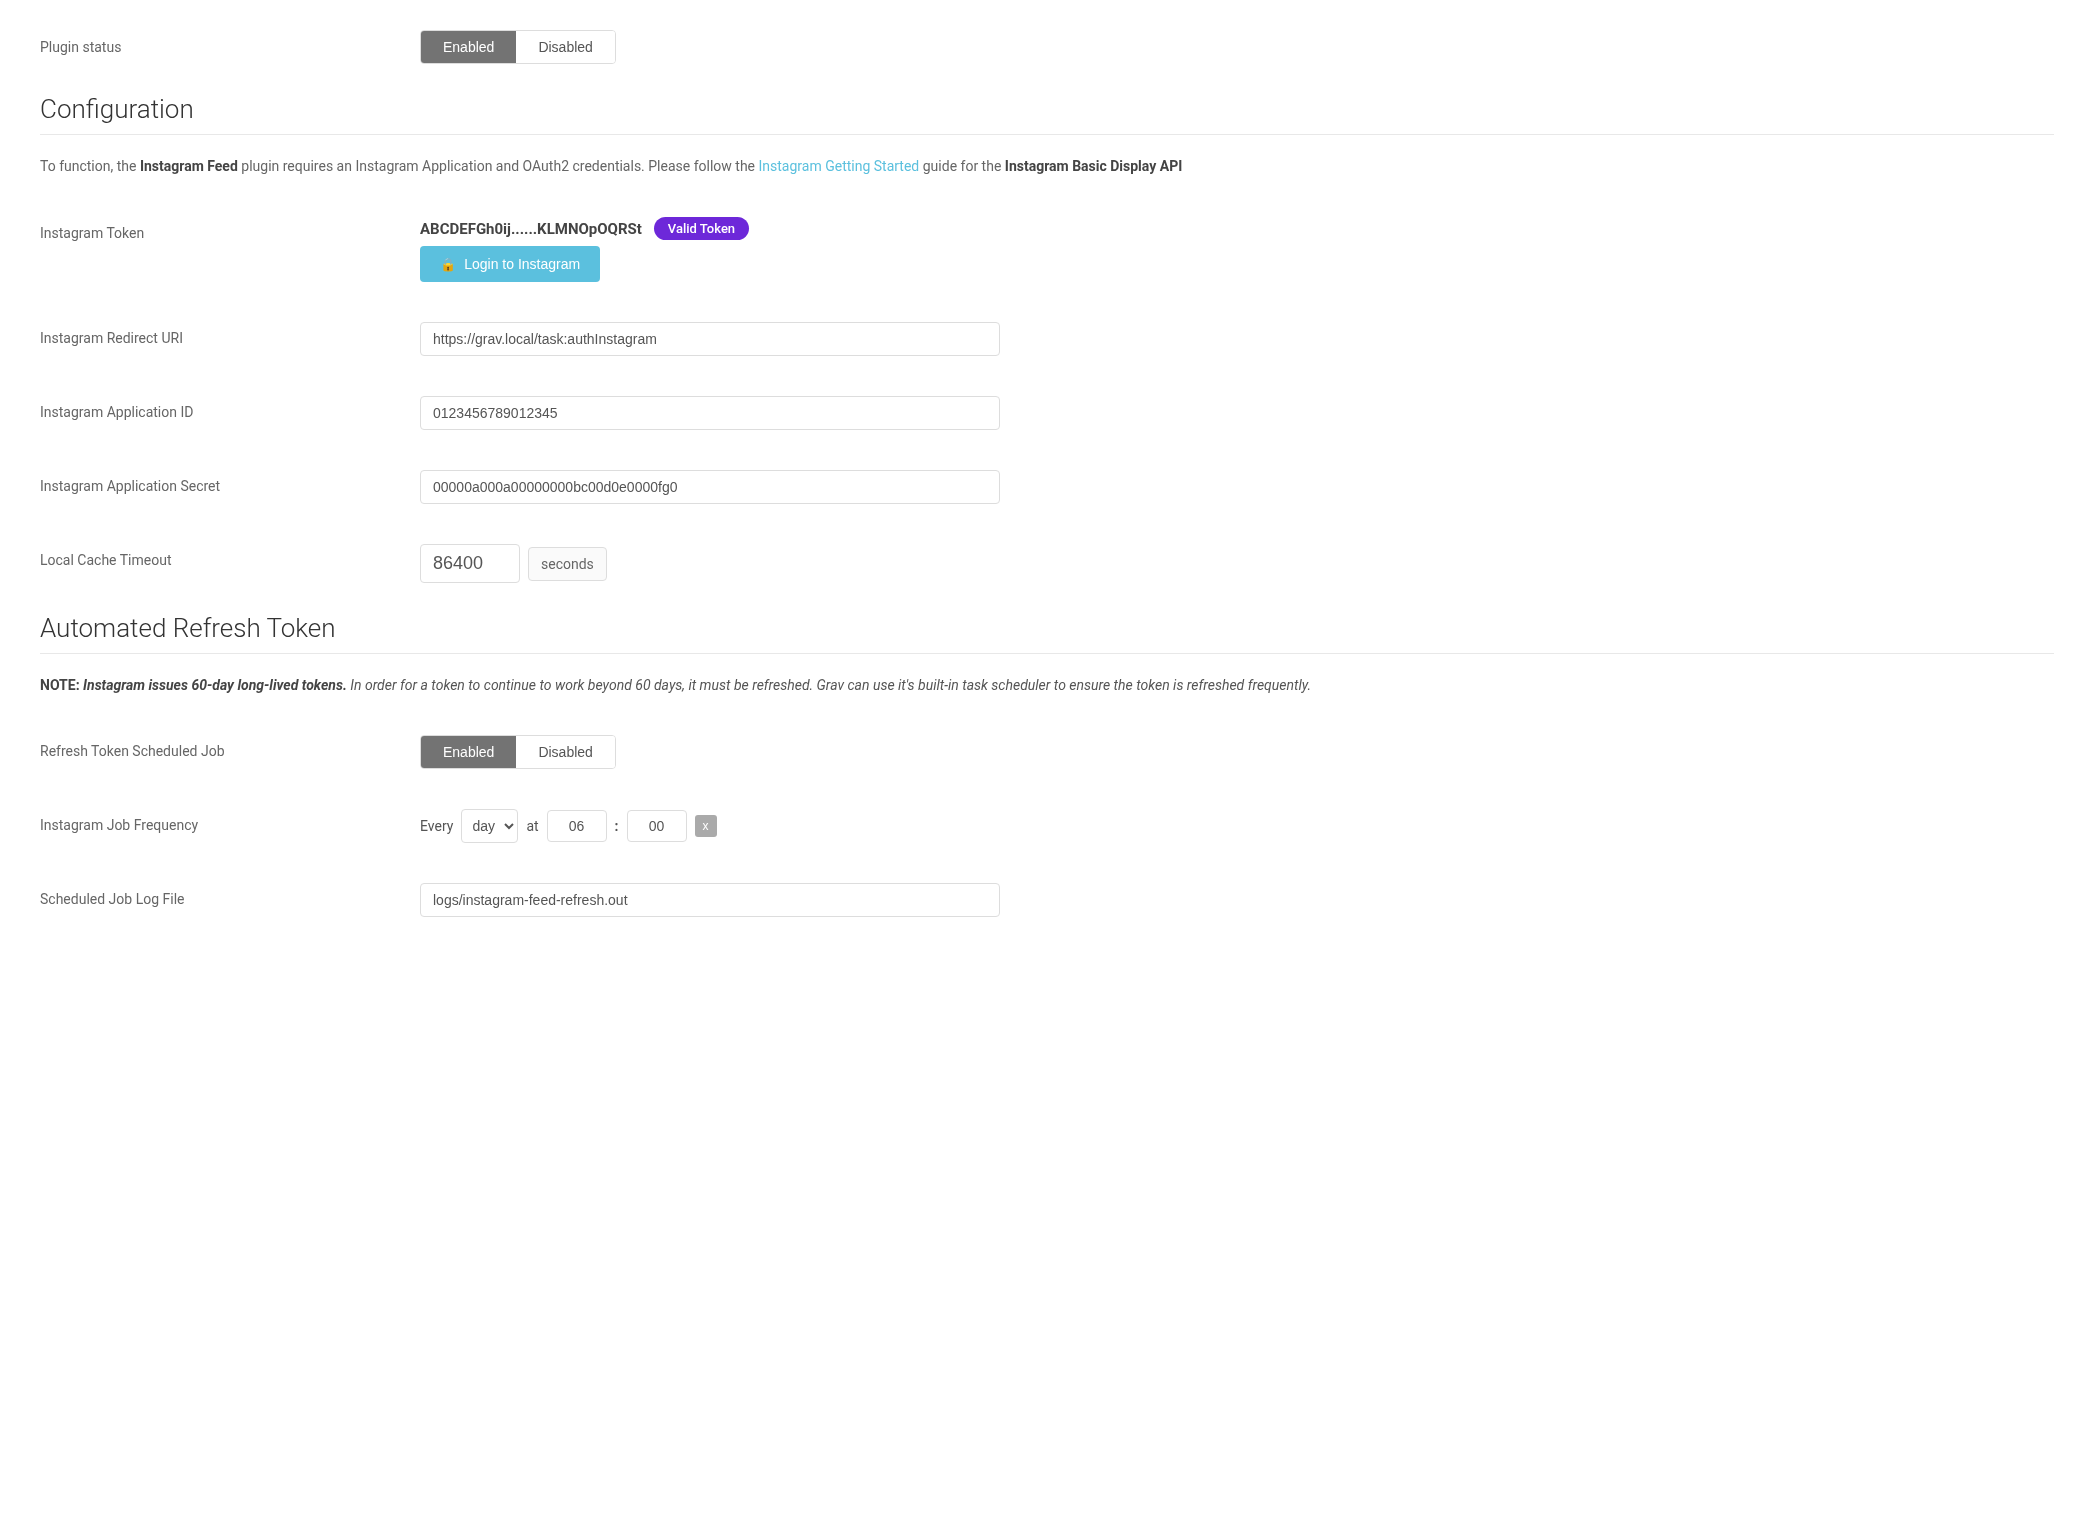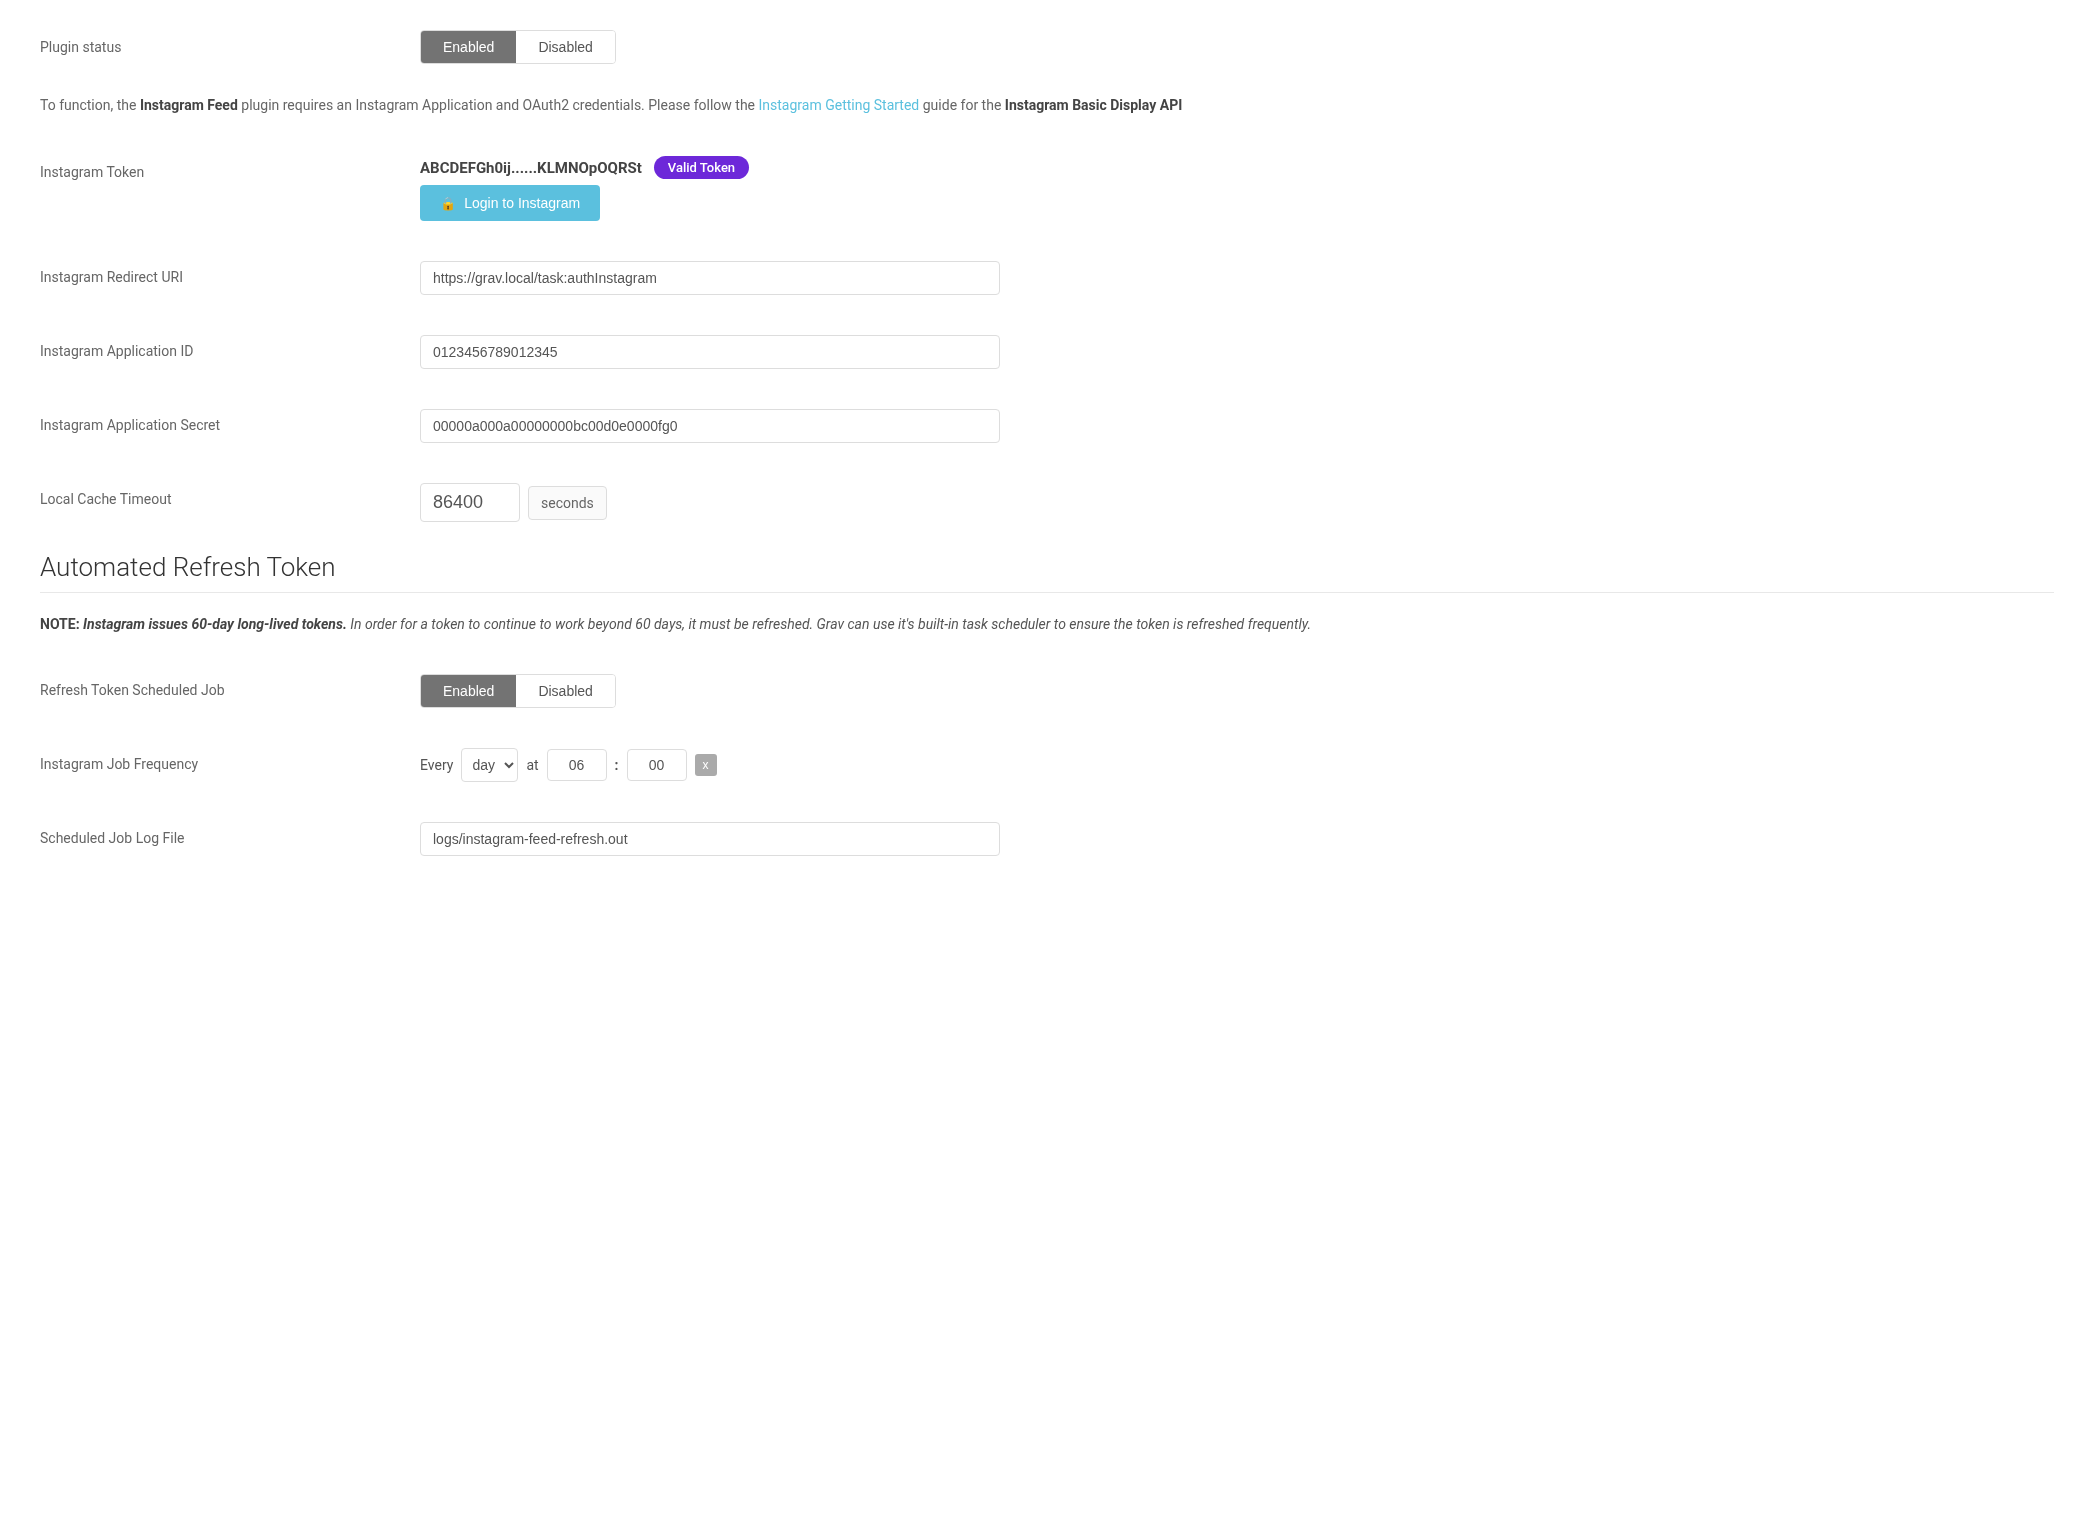--- a/index.html
+++ b/index.html
@@ -239,20 +239,21 @@
 
 <div class="plugin-status-row">
   <div class="plugin-status-label">Plugin status</div>
   <div class="toggle-group">
     <button class="toggle-btn active">Enabled</button>
     <button class="toggle-btn">Disabled</button>
   </div>
 </div>
 
 <div class="config-section">
+  <h2 class="section-title">Configuration</h2>
 
   <p class="description-text">
     <span>To function, the </span>
     <strong>Instagram Feed</strong>
     <span> plugin requires an Instagram Application and OAuth2 credentials. Please follow the </span>
     <a href="#">Instagram Getting Started</a>
     <span> guide for the </span>
     <strong>Instagram Basic Display API</strong>
   </p>
 

